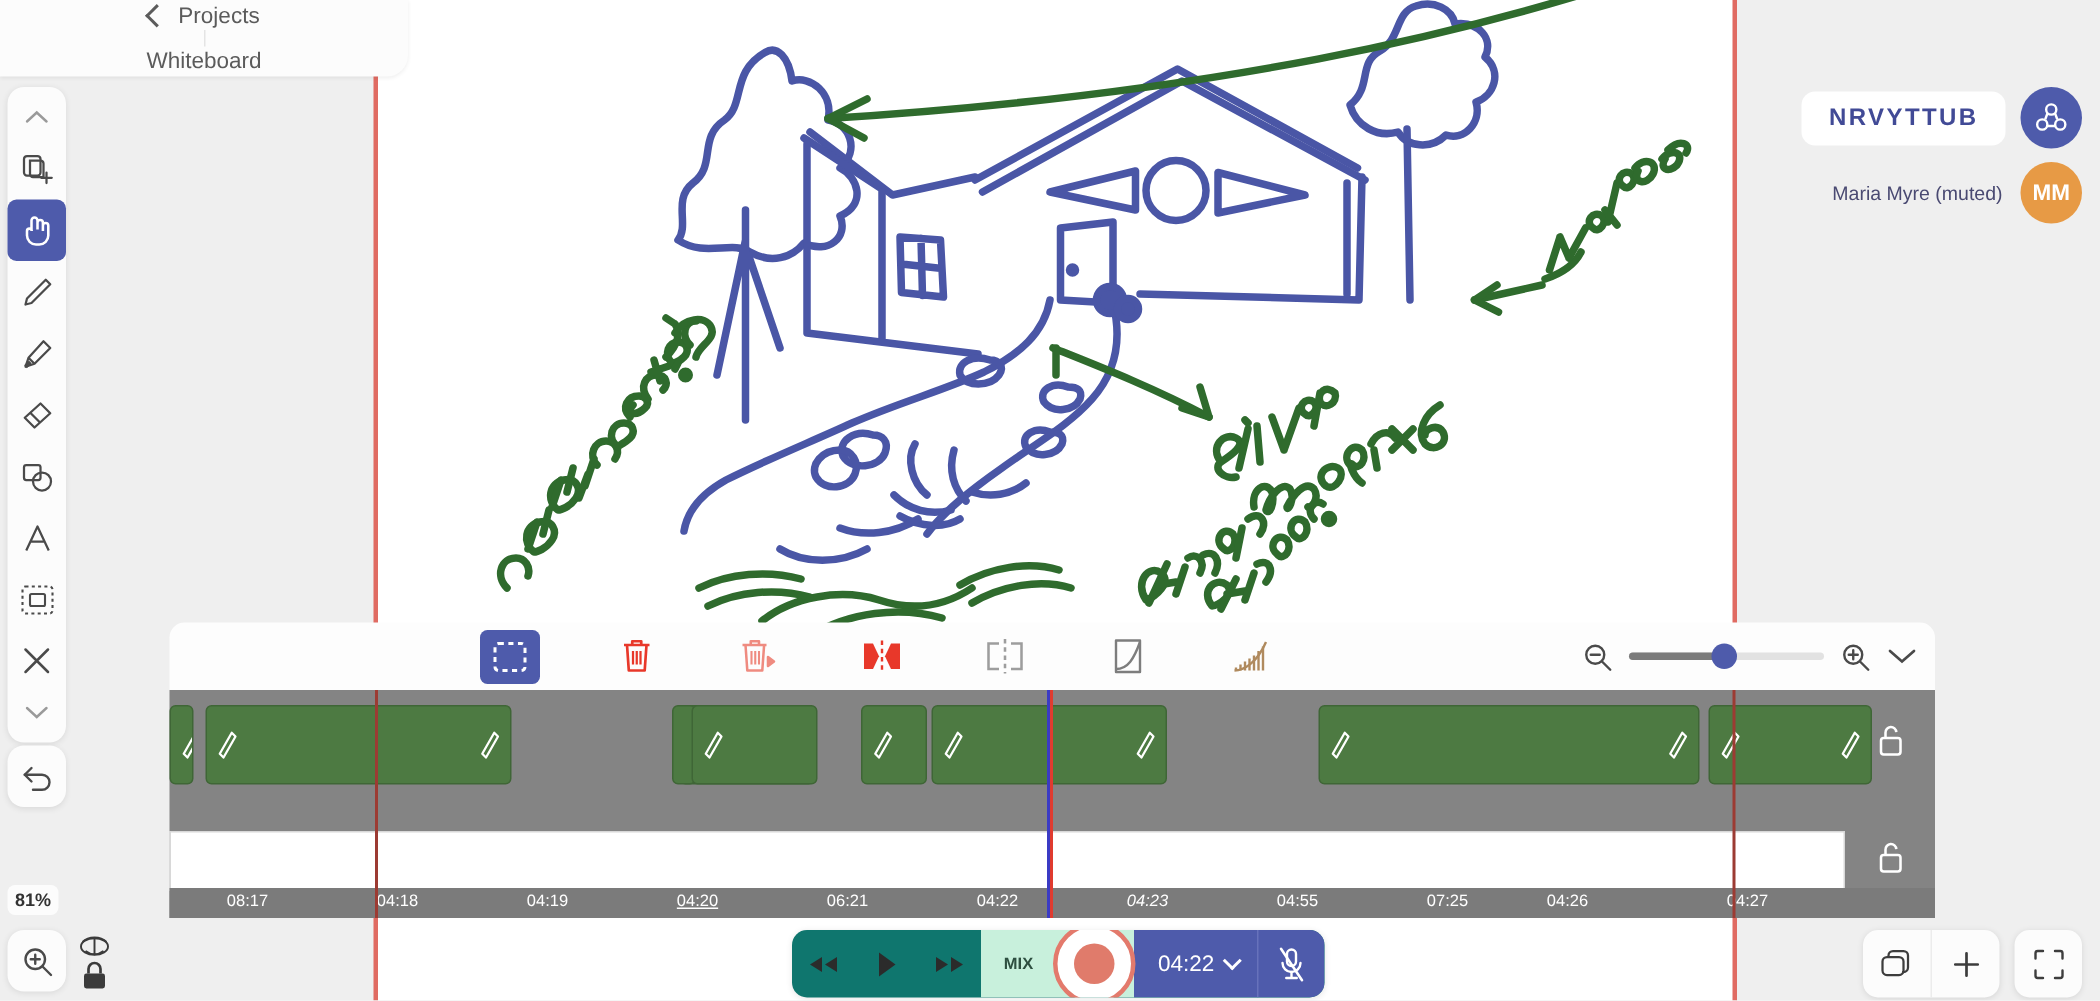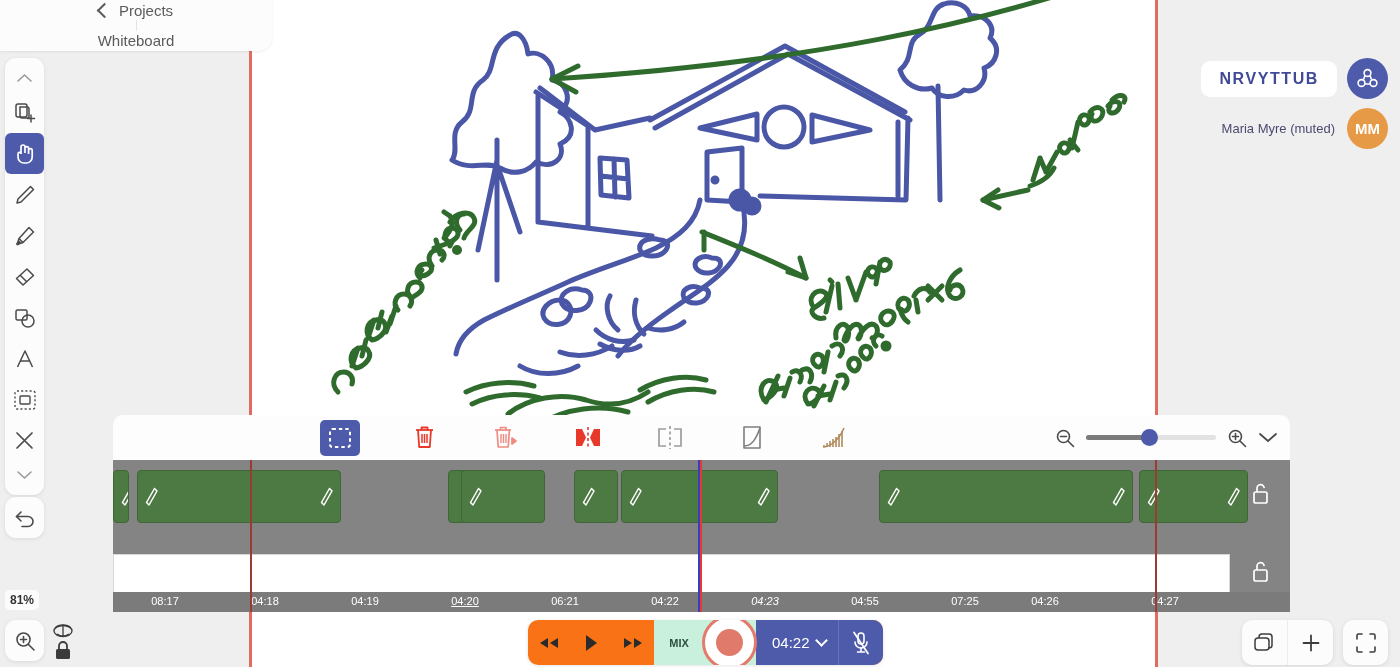--- a/index.html
+++ b/index.html
@@ -155,21 +155,21 @@
   }
   .tick { position:absolute; top:3px; transform: translateX(-50%); }
   .playhead { position:absolute; top:0; width:5px; height:152px; z-index: 34; }
   .playhead .b { position:absolute; left:0; top:0; width:2px; height:152px; background:#3b3bc4; }
   .playhead .r { position:absolute; left:2px; top:0; width:2px; height:152px; background:#e03b2f; }
   .tl-marker { position:absolute; top:0; width:2px; height:152px; background:#9c3b33; z-index:32; }
 
   
   .transport {
     position:absolute; left:528px; top:620px; height:45px; z-index:40;
-    display:flex; align-items:center; background:#f97316; border-radius:10px;
+    display:flex; align-items:center; background:#0f766e; border-radius:10px;
     overflow:hidden; box-shadow: 0 1px 4px rgba(0,0,0,.10);
   }
   .tp-btn { width:42px; height:45px; display:flex; align-items:center;
             justify-content:center; cursor:pointer; color:#2b2b2b; }
   .mixbox { width:50px; height:45px; background:#c8f0dc; display:flex;
             align-items:center; justify-content:center; font-size:11px;
             font-weight:700; color:#2e4f40; cursor:pointer; }
   .recwrap { position:relative; width:52px; height:45px; background:#c8f0dc; }
   .recbtn { position:absolute; left:-2px; top:-5px; width:55px; height:55px;
             border-radius:50%; background:#fff; border:3px solid #e37a6c;

